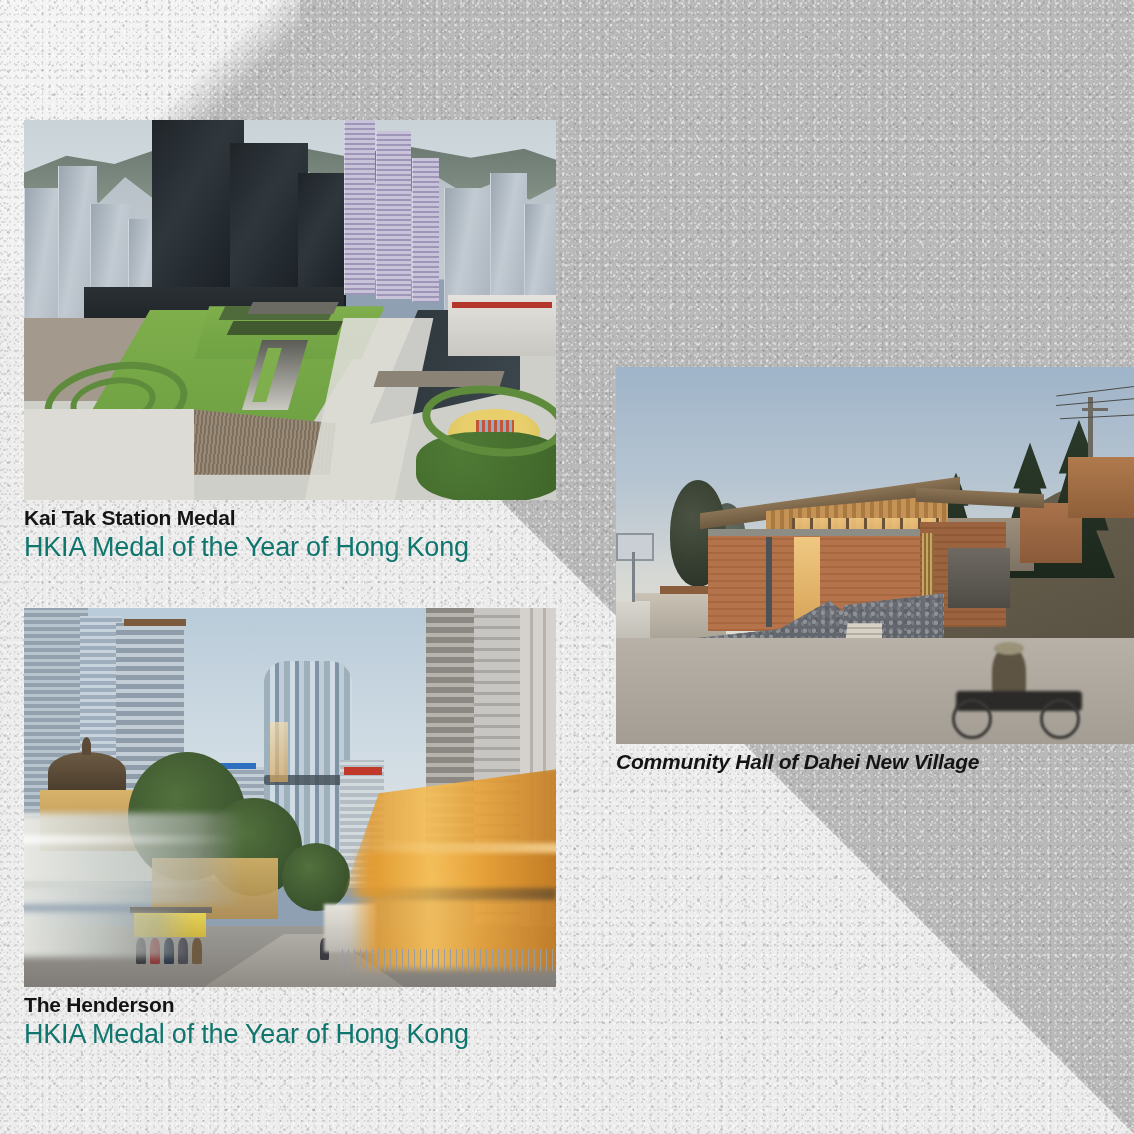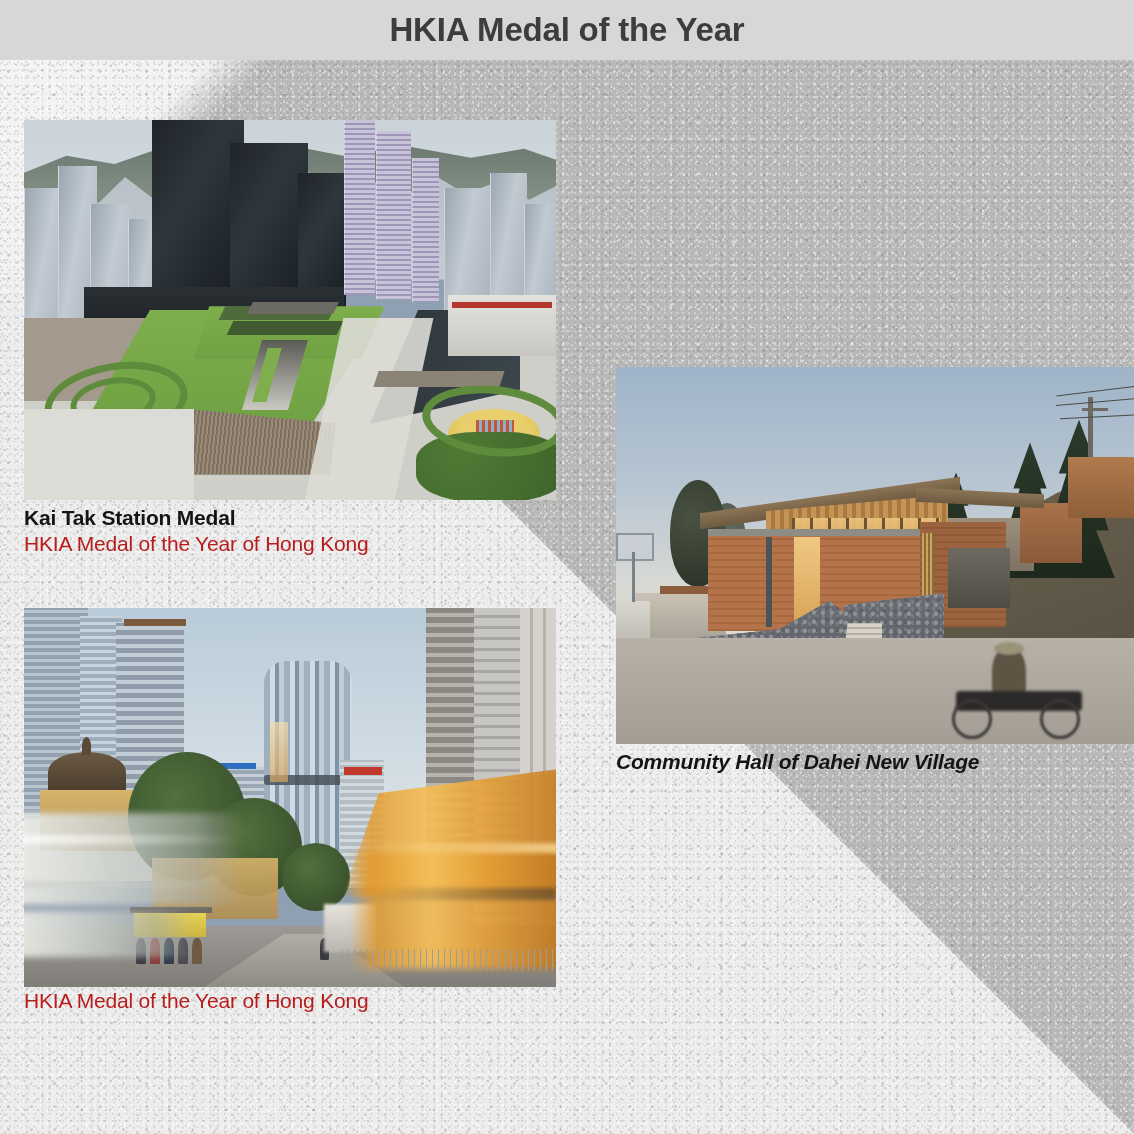--- a/index.html
+++ b/index.html
@@ -106,23 +106,23 @@
   }
   .caption-title {
     font-size: 21px;
     font-weight: bold;
     color: #141414;
     margin-top: 6px;
     letter-spacing: -.2px;
     white-space: nowrap;
   }
   .caption-sub {
-    font-size: 21px;
+    font-size: 27px;
     font-weight: normal;
-    color: #b91c1c;
+    color: #0f766e;
     margin-top: 2px;
     letter-spacing: -.2px;
     white-space: nowrap;
   }
 
   
   #card-kai-tak      { left: 24px;  top: 120px; }
   #card-kai-tak .photo { width: 532px; height: 380px; }
 
   #card-dahei        { left: 616px; top: 367px; font-style: italic; }
@@ -285,23 +285,20 @@
 
 <div id="slide">
 
   <div class="bg-base"></div>
   <div class="bg-dark-wedge"></div>
   <div class="bg-light-wedge"></div>
   <div class="bg-corner-light"></div>
   <div class="bg-grain"></div>
   <div class="bg-grain2"></div>
 
-  <div class="header-band">
-    <div class="header-title">HKIA Medal of the Year</div>
-  </div>
 
   <div class="card" id="card-kai-tak">
     <div class="photo">
       <div class="layer kt-sky"></div>
       <div class="layer kt-mountain"></div>
       <div class="layer kt-skyline-far"></div>
 
       <div class="layer kt-twr" style="left:0;top:18%;width:42px;height:40%;"></div>
       <div class="layer kt-twr" style="left:34px;top:12%;width:38px;height:46%;"></div>
       <div class="layer kt-twr" style="left:66px;top:22%;width:44px;height:38%;"></div>
@@ -463,16 +460,17 @@
 
       <div class="layer" style="left:300px;top:78%;width:52px;height:48px;background:linear-gradient(#e6e3dc,#b9b6af);filter:blur(1.6px);"></div>
 
       <div class="layer hd-blur-orange" style="left:318px;top:42%;width:230px;height:130px;clip-path:polygon(16% 20%,100% 0,100% 100%,0 100%);"></div>
       <div class="layer hd-blur-orange" style="left:326px;top:64%;width:214px;height:118px;"></div>
       <div class="layer hd-streak" style="left:330px;top:62%;width:208px;height:10px;background:linear-gradient(90deg,rgba(255,221,150,0),#ffe2a4);"></div>
       <div class="layer hd-streak" style="left:336px;top:74%;width:196px;height:12px;background:linear-gradient(90deg,rgba(60,56,50,0),#3c3832);opacity:.55;"></div>
 
       <div class="layer hd-fence" style="left:318px;top:90%;width:214px;height:22px;"></div>
     </div>
+    <div class="caption-title">The Henderson</div>
     <div class="caption-sub">HKIA Medal of the Year of Hong Kong</div>
   </div>
 
 </div>
 
 </body></html>

